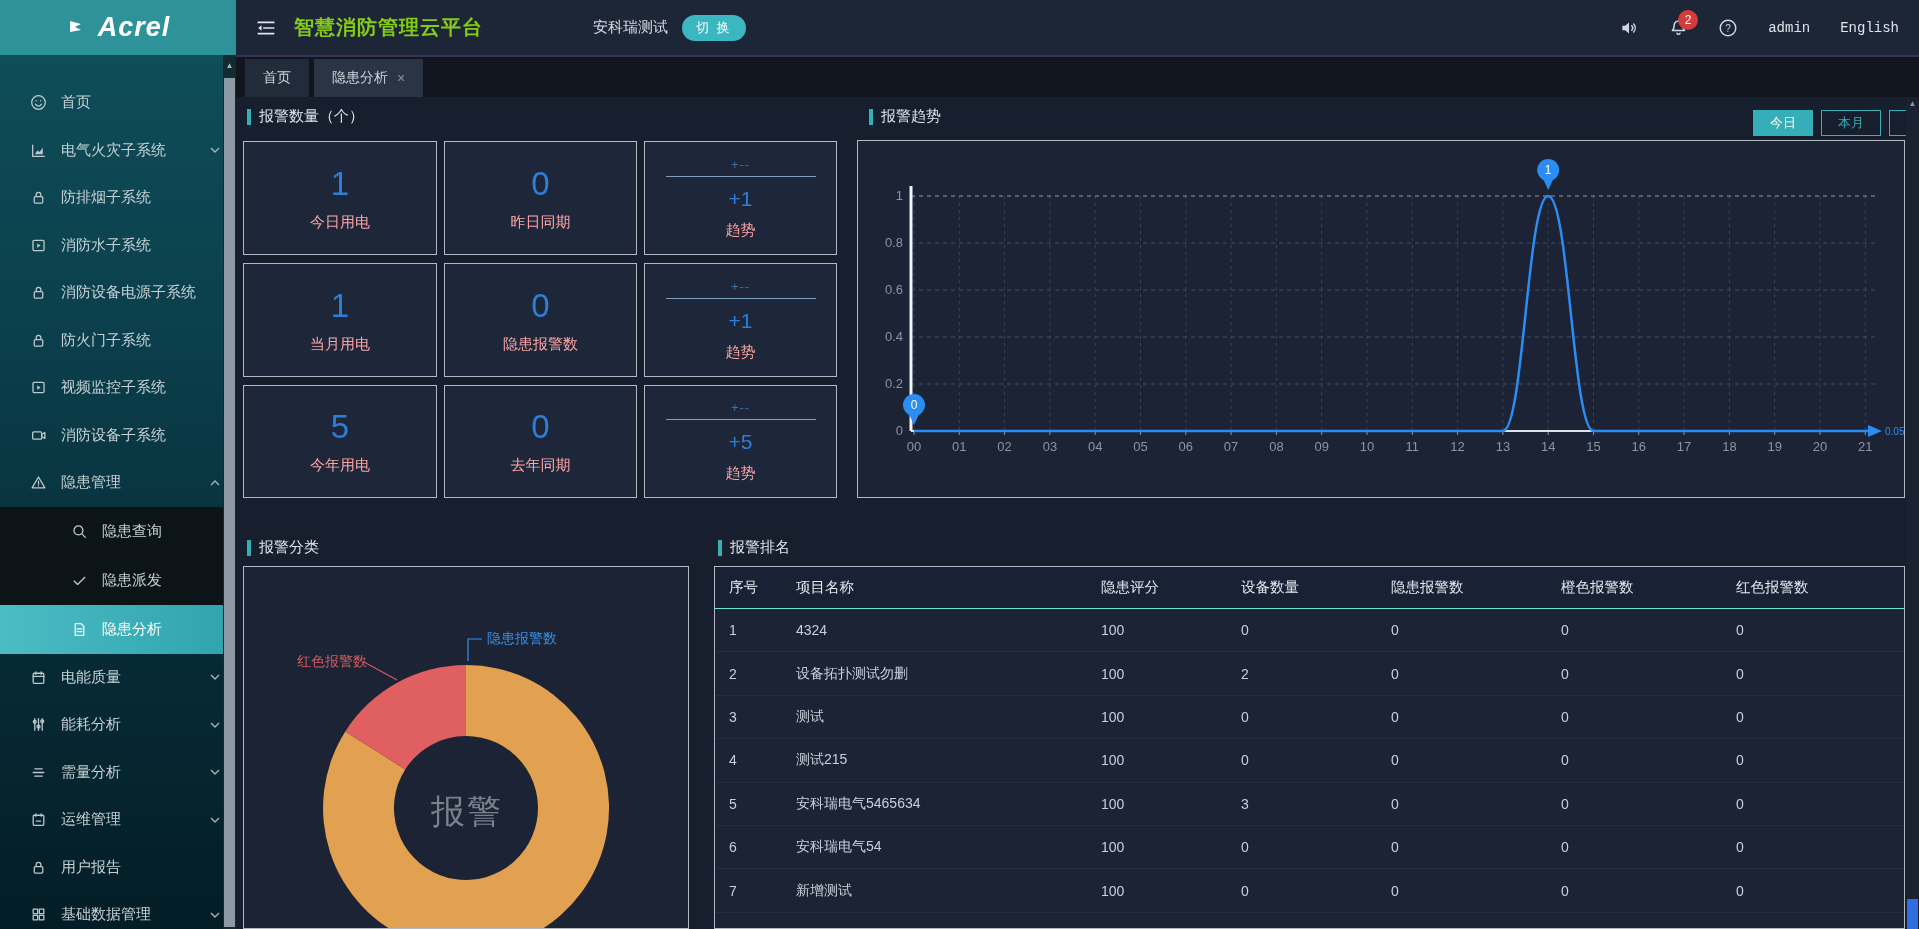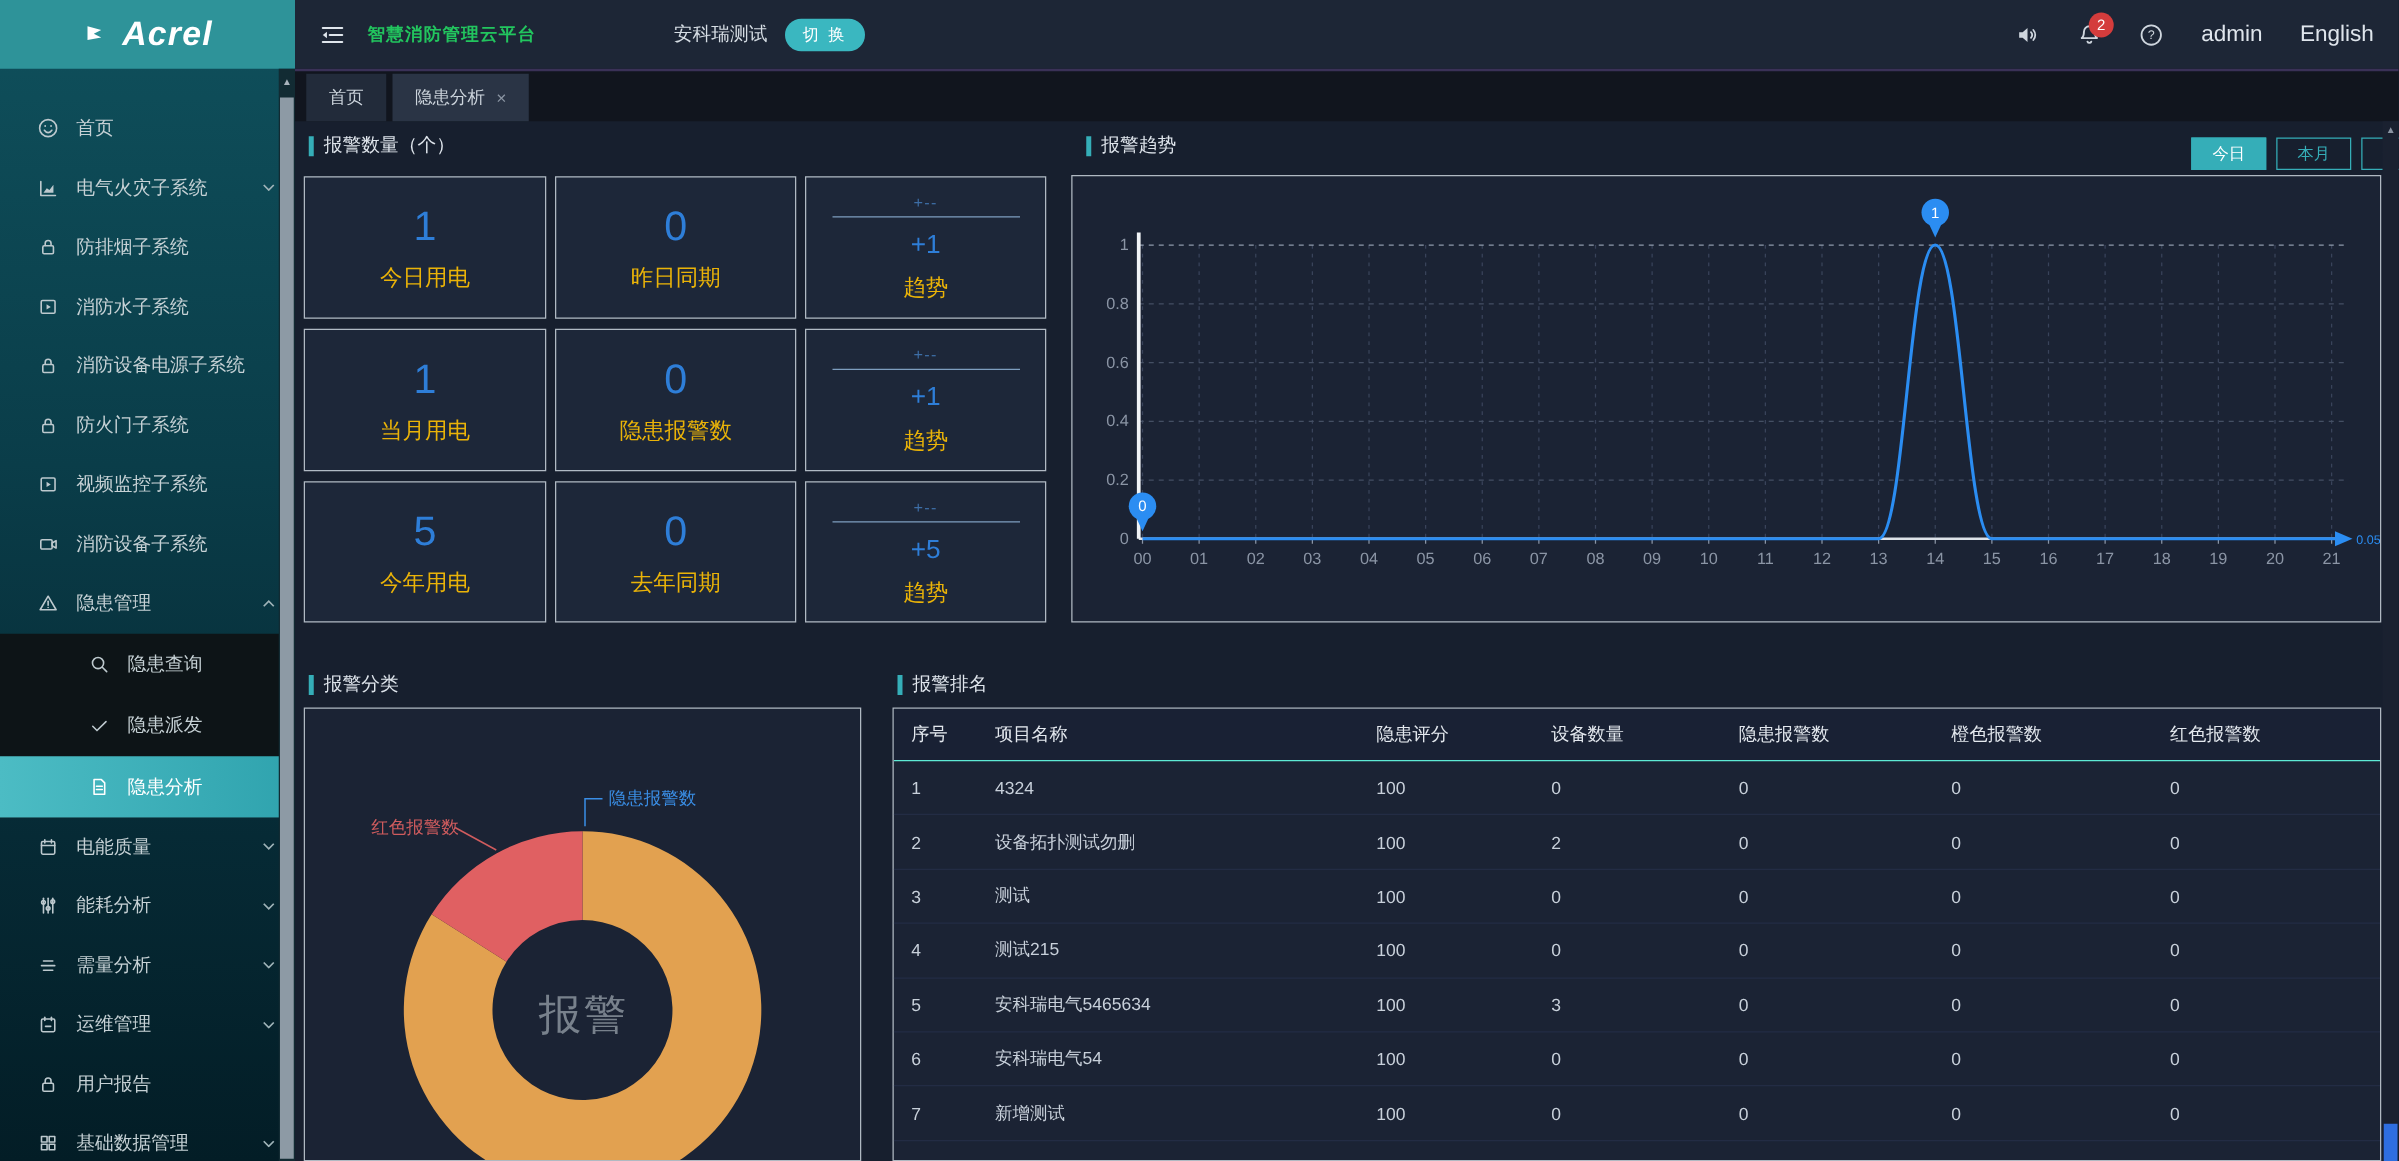--- a/index.html
+++ b/index.html
@@ -27,50 +27,50 @@
   .sb-sub.active{background:linear-gradient(90deg,#4cbcc4,#2fa3ae);color:#fff;}
   .sb-sub.active svg{stroke:#fff;}
   .sb-scroll{position:absolute;left:223px;top:55px;width:13px;height:874px;background:#122b33;}
   .sb-scroll .arrow{display:block;text-align:center;color:#aab4bd;font-size:8px;line-height:22px;height:22px;}
   .sb-thumb{position:absolute;left:1px;top:23px;width:11px;height:849px;background:#8d9aa5;}
   
   .header{position:absolute;left:236px;top:0;width:1683px;height:55px;background:#1d2636;
     display:flex;align-items:center;}
   .collapse{margin-left:20px;display:flex;cursor:pointer;}
   .collapse svg{stroke:#dfe5ec;fill:none;stroke-width:1.5;stroke-linecap:round;}
-  .app-title{margin-left:18px;font-size:14px;font-weight:bold;color:#22c55e;letter-spacing:1px;}
+  .app-title{margin-left:18px;font-size:20px;font-weight:bold;color:#84cc16;letter-spacing:1px;}
   .tenant{margin-left:110px;display:flex;align-items:center;gap:14px;}
   .tenant-name{font-size:15px;color:#d6dde4;}
   .switch-btn{background:#3ab7c0;color:#fff;font-size:13px;border:none;border-radius:13px;
     height:26px;padding:0 14px;cursor:pointer;letter-spacing:2px;}
   .hright{margin-left:auto;display:flex;align-items:center;gap:30px;padding-right:20px;}
   .hicon{position:relative;display:flex;cursor:pointer;}
   .hicon svg{stroke:#cfd6de;fill:none;stroke-width:1.3;stroke-linecap:round;stroke-linejoin:round;}
   .badge{position:absolute;top:-8px;left:9px;min-width:20px;height:20px;border-radius:10px;
     background:#d43c3c;color:#fff;font-size:12px;display:flex;align-items:center;justify-content:center;}
-  .huser{font-size:18px;color:#dfe5ec;cursor:pointer;}
+  .huser{font-size:14px;color:#dfe5ec;cursor:pointer;font-family:Liberation Mono, monospace;}
   
   .tabbar{position:absolute;left:236px;top:55px;width:1683px;height:42px;background:#11151e;
     border-top:2px solid #3a3157;display:flex;align-items:flex-end;padding-left:9px;gap:5px;box-sizing:border-box;}
   .tab{height:38px;display:flex;align-items:center;padding:0 18px;background:#222b3a;
     color:#ccd4dc;font-size:14px;cursor:pointer;gap:9px;}
   .tab.active{background:#2a3445;}
   .tab .close{color:#8a94a2;font-size:14px;}
   
   .sec-title{position:absolute;display:flex;align-items:center;gap:8px;font-size:15px;color:#dfe5ec;}
   .sec-bar{width:4px;height:16px;background:#35aeb8;}
   .panel{position:absolute;border:1px solid rgba(214,222,230,0.8);box-sizing:border-box;background:#1b2334;}
   
   .cards{position:absolute;left:243px;top:141px;display:grid;
     grid-template-columns:194px 193px 193px;grid-template-rows:114px 114px 113px;
     column-gap:7px;row-gap:8px;}
   .card{background:#1d2739;border:1px solid rgba(214,222,230,0.8);box-sizing:border-box;
     display:flex;flex-direction:column;align-items:center;justify-content:center;gap:10px;}
   .card .val{color:#2e7ed8;font-size:33px;}
-  .card .lab{color:#eab308;font-size:18px;}
+  .card .lab{color:#fca5a5;font-size:15px;}
   .trend-top{color:#3d6ea6;font-size:13px;letter-spacing:1px;margin-bottom:-6px;}
   .trend-line{width:150px;border-top:1px solid #7e9ebf;}
   .trend-val{color:#2e7ed8;font-size:21px;}
   
   .rbtns{position:absolute;left:1753px;top:110px;display:flex;gap:8px;}
   .rbtn{width:60px;height:26px;border:1px solid #35aeb8;background:transparent;color:#35aeb8;
     font-size:13px;display:flex;align-items:center;justify-content:center;cursor:pointer;box-sizing:border-box;}
   .rbtn.active{background:#35aeb8;color:#fff;}
   
   .xlab,.ylab{fill:#8b95a5;font-size:13px;font-family:"Liberation Sans",sans-serif;}

